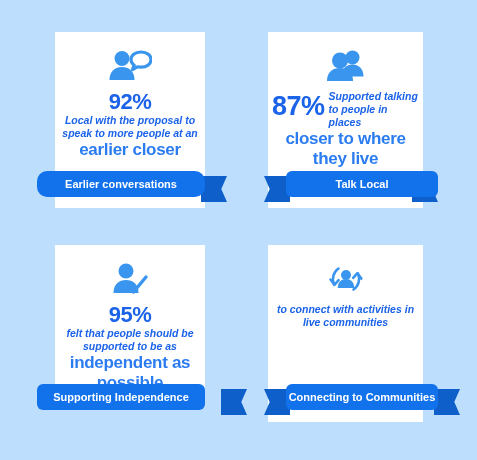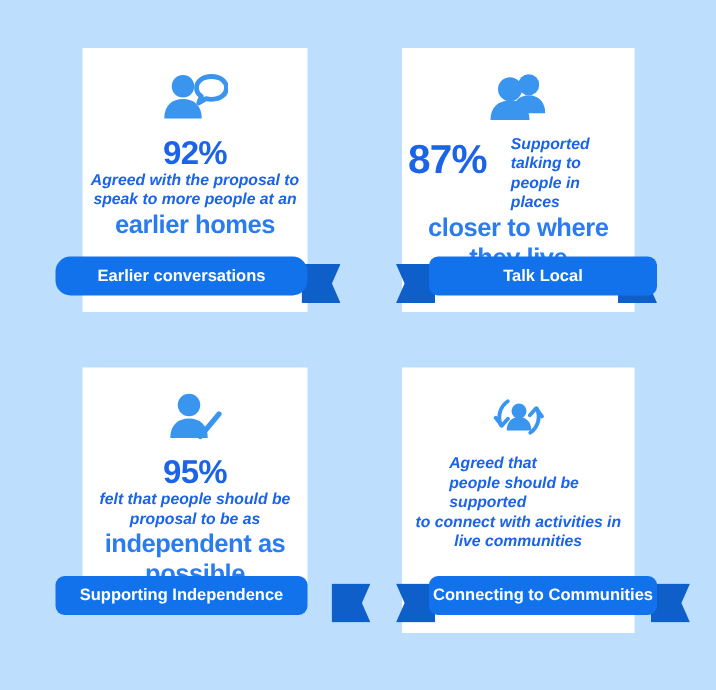--- a/index.html
+++ b/index.html
@@ -90,21 +90,21 @@
     font-weight: bold;
     font-size: 9.5px;
     line-height: 13px;
   }
 
   
   .inline-row {
     display: flex;
     align-items: flex-start;
     justify-content: center;
-    gap: 16px;
+    gap: 4px;
     text-align: left;
   }
   .inline-row .pct {
     font-size: 27px;
     line-height: 29px;
     flex: 0 0 auto;
     padding-top: 2px;
   }
   .inline-row .small-txt {
     flex: 0 1 auto;
@@ -168,22 +168,22 @@
       <div class="card">
         <div class="card-inner">
           <span class="icon-wrap">
             <svg width="44" height="34" viewBox="0 0 44 34" xmlns="http://www.w3.org/2000/svg">
               <circle cx="14" cy="9.5" r="7.5" fill="#3a95ef"></circle>
               <path d="M1.5 31 C1.5 22 7 18 14 18 C21 18 26.5 22 26.5 31 Z" fill="#3a95ef"></path>
               <path d="M33 3 C39.2 3 43 6.4 43 10.6 C43 14.8 39.2 18.2 33 18.2 C31.7 18.2 30.5 18.05 29.4 17.8 L24.5 20.6 L26.2 16.2 C24.2 14.8 23 12.85 23 10.6 C23 6.4 26.8 3 33 3 Z" fill="none" stroke="#3a95ef" stroke-width="3.2" stroke-linejoin="round"></path>
             </svg>
           </span>
           <div class="pct">92%</div>
-          <div class="small-txt">Agreed with the proposal to speak to more people at an</div>
-          <div class="big-txt">earlier homes</div>
+          <div class="small-txt">Local with the proposal to speak to more people at an</div>
+          <div class="big-txt">earlier closer</div>
         </div>
       </div>
       <div class="ribbon">
         <div class="tail right"></div>
         <div class="band">Earlier conversations</div>
       </div>
     </div>
 
     <div class="cell cell-tr">
       <div class="card">
@@ -215,21 +215,21 @@
         <div class="card-inner">
           <span class="icon-wrap">
             <svg width="44" height="34" viewBox="0 0 44 34" xmlns="http://www.w3.org/2000/svg">
               <circle cx="18" cy="9" r="7.5" fill="#3a95ef"></circle>
               <path d="M5.5 31 C5.5 22 11 18 18 18 C25 18 30.5 22 30.5 31 Z" fill="#3a95ef"></path>
               <path d="M20 24 L25.5 30 L38 15" fill="none" stroke="#3a95ef" stroke-width="3.4" stroke-linecap="round" stroke-linejoin="round"></path>
               <path d="M20 24 L25.5 30 L38 15" fill="none" stroke="#ffffff" stroke-width="1.1" stroke-linecap="round" stroke-linejoin="round" opacity="0"></path>
             </svg>
           </span>
           <div class="pct">95%</div>
-          <div class="small-txt">felt that people should be proposal to be as</div>
+          <div class="small-txt">felt that people should be supported to be as</div>
           <div class="big-txt">independent as possible</div>
           <div class="tiny-txt">preferably in their own homes</div>
         </div>
       </div>
       <div class="ribbon">
         <div class="tail right"></div>
         <div class="band">Supporting Independence</div>
       </div>
     </div>
 
@@ -240,21 +240,20 @@
             <svg width="40" height="36" viewBox="0 0 40 36" xmlns="http://www.w3.org/2000/svg">
               <path d="M8 23.5 A13 13 0 0 1 12.5 7.5" fill="none" stroke="#3a95ef" stroke-width="2.6" stroke-linecap="round"></path>
               <path d="M32 12.5 A13 13 0 0 1 27.5 28.5" fill="none" stroke="#3a95ef" stroke-width="2.6" stroke-linecap="round"></path>
               <path d="M4.5 18.5 L8.5 23.8 L12.6 19.2" fill="none" stroke="#3a95ef" stroke-width="2.6" stroke-linecap="round" stroke-linejoin="round"></path>
               <path d="M35.3 17.6 L31.4 12.2 L27.2 16.8" fill="none" stroke="#3a95ef" stroke-width="2.6" stroke-linecap="round" stroke-linejoin="round"></path>
               <circle cx="20" cy="14" r="5" fill="#3a95ef"></circle>
               <path d="M11.8 27 C11.8 21 15.5 18 20 18 C24.5 18 28.2 21 28.2 27 Z" fill="#3a95ef"></path>
             </svg>
           </span>
           <div class="inline-row">
-            <span class="small-txt">Agreed that people should be supported</span>
           </div>
           <div class="small-txt">to connect with activities in live communities</div>
         </div>
       </div>
       <div class="ribbon">
         <div class="tail left"></div>
         <div class="tail right"></div>
         <div class="band">Connecting to Communities</div>
       </div>
     </div>

